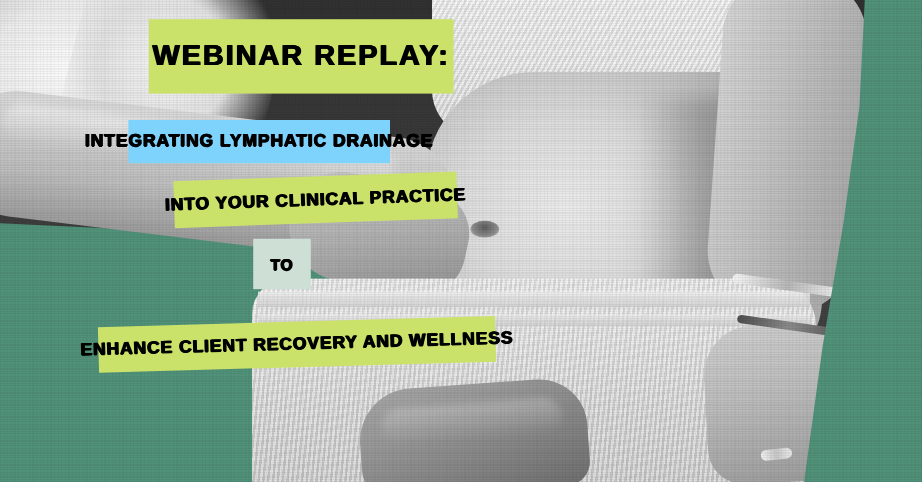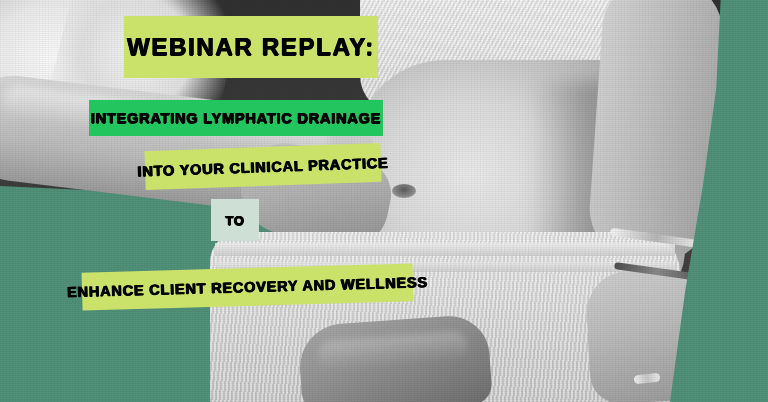--- a/index.html
+++ b/index.html
@@ -211,23 +211,23 @@
   }
 
   #b-title {
     left: 124px; top: 16px;
     width: 254px; height: 62px;
     background: #cbe26a;
     font-size: 24px;
     letter-spacing: .07em;
   }
   #b-line1 {
-    left: 89px; top: 100px;
-    width: 294px; height: 36px;
-    background: #22c55e;
+    left: 107px; top: 100px;
+    width: 218px; height: 36px;
+    background: #7dd3fc;
     font-size: 14.5px;
   }
   #b-line2 {
     left: 145px; top: 147px;
     width: 236px; height: 39px;
     background: #cbe26a;
     font-size: 14.5px;
     transform: rotate(-2deg);
   }
   #b-to {

